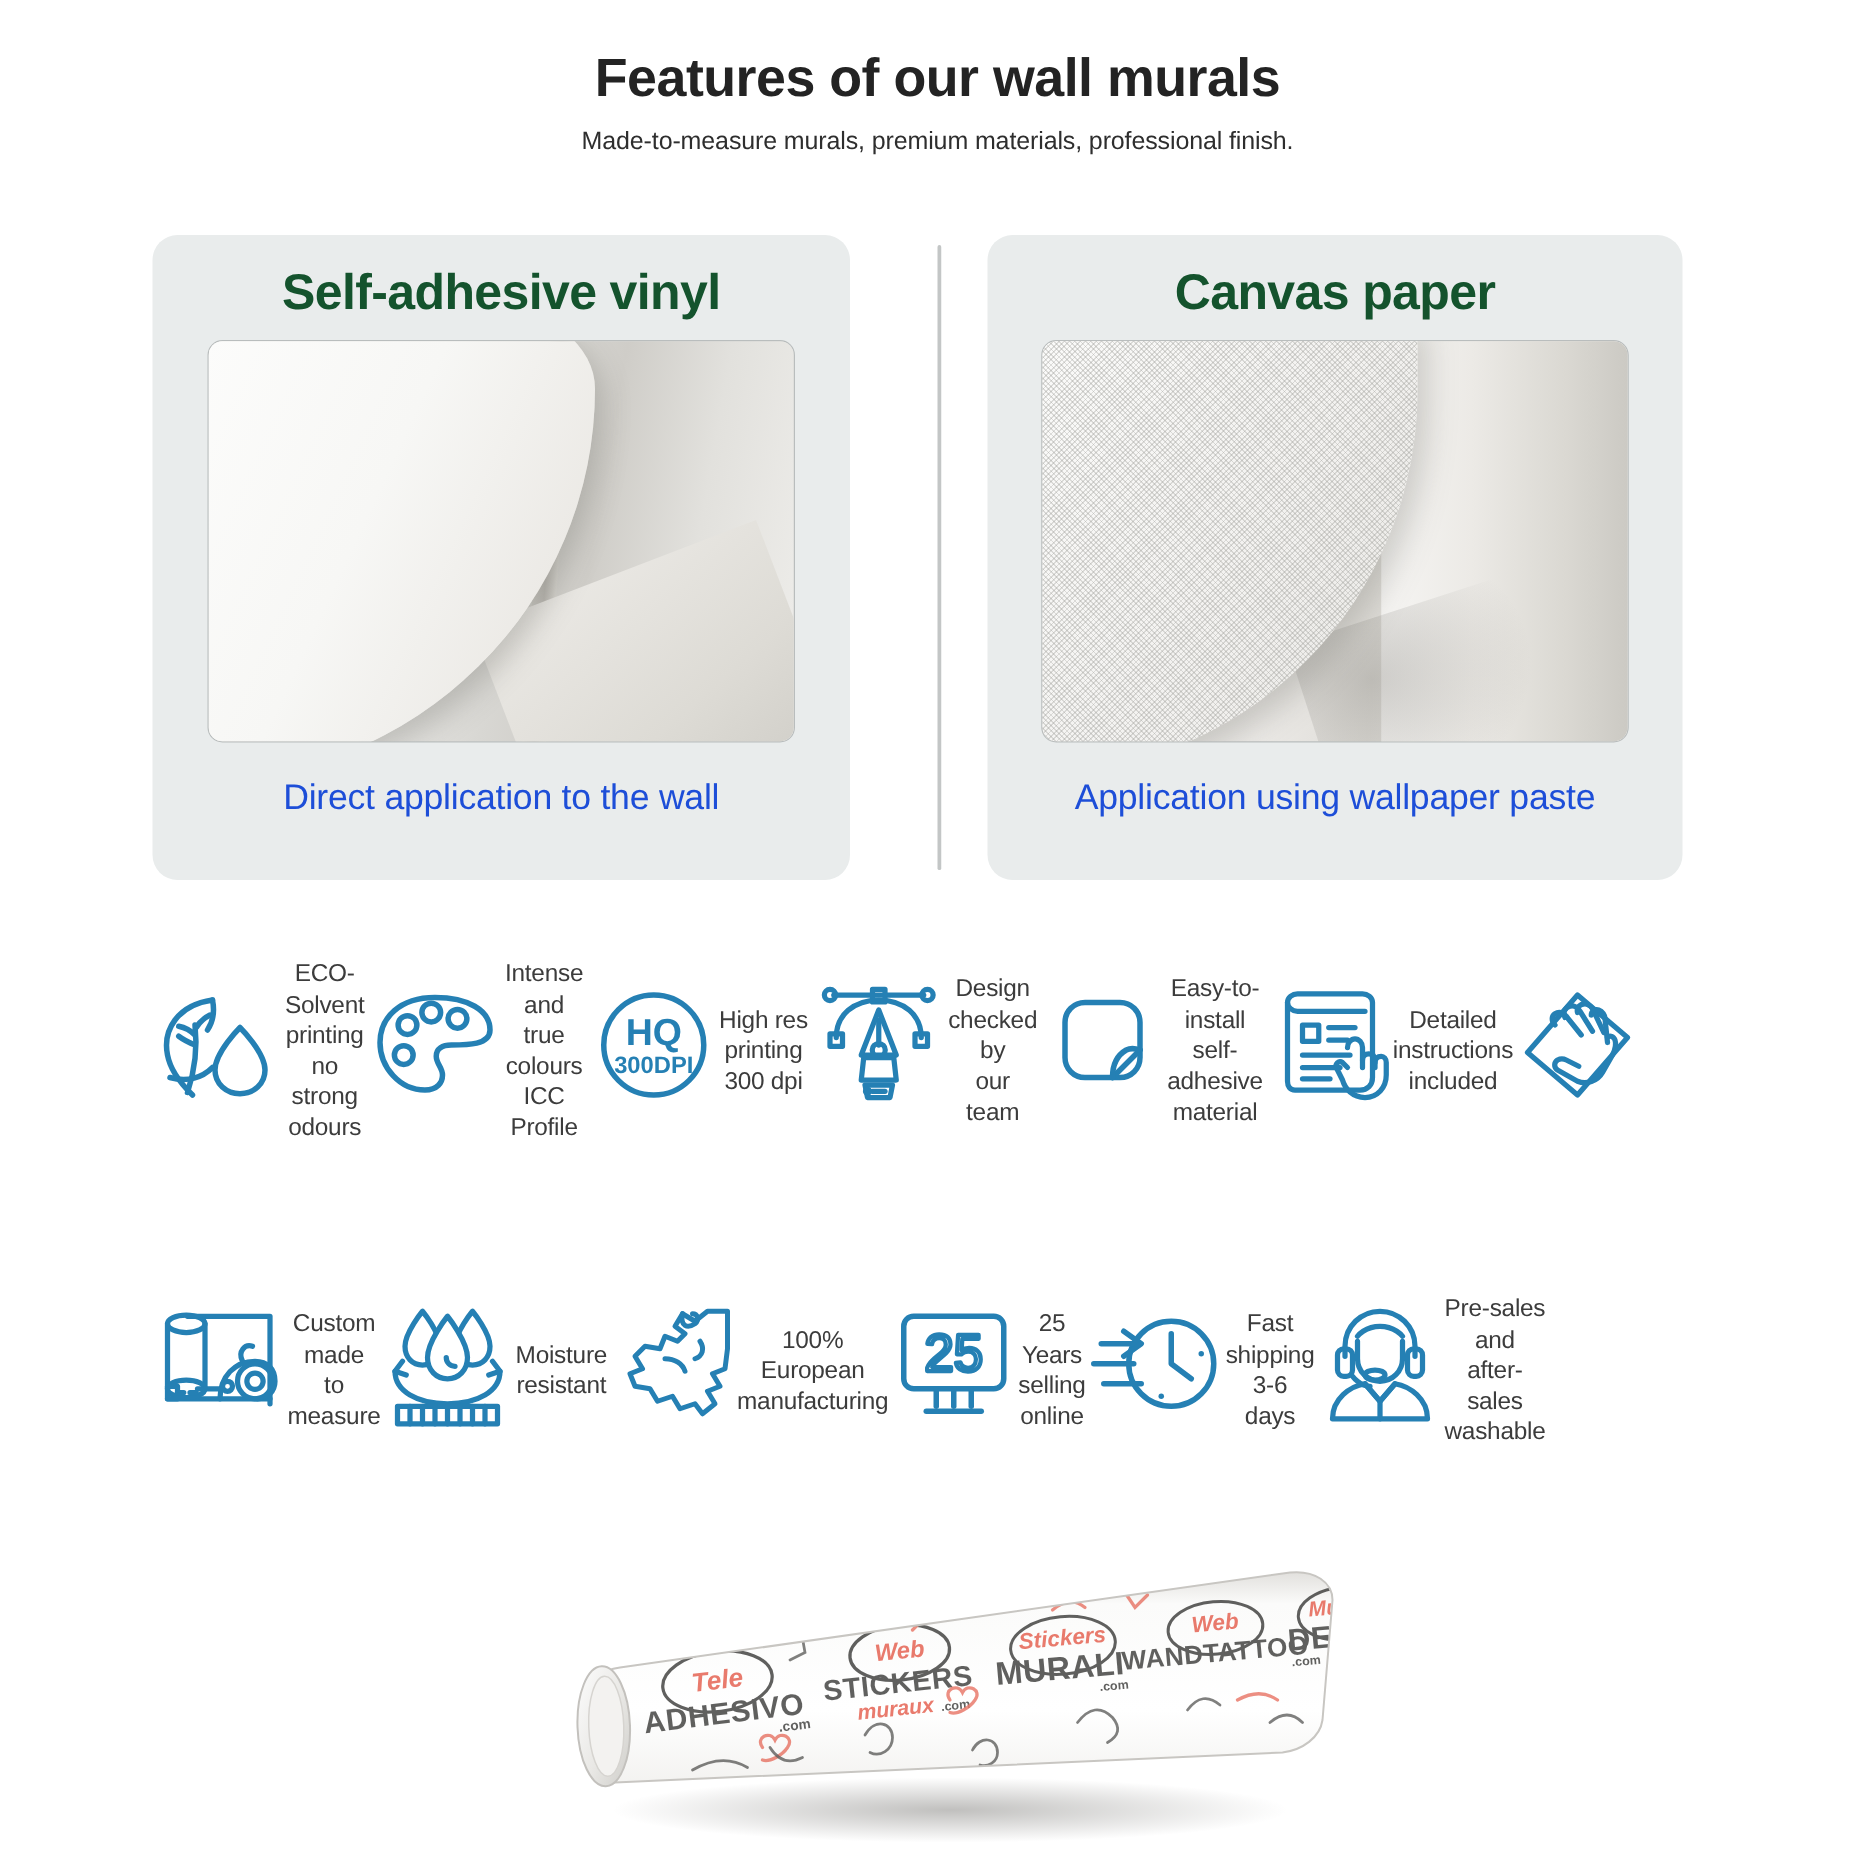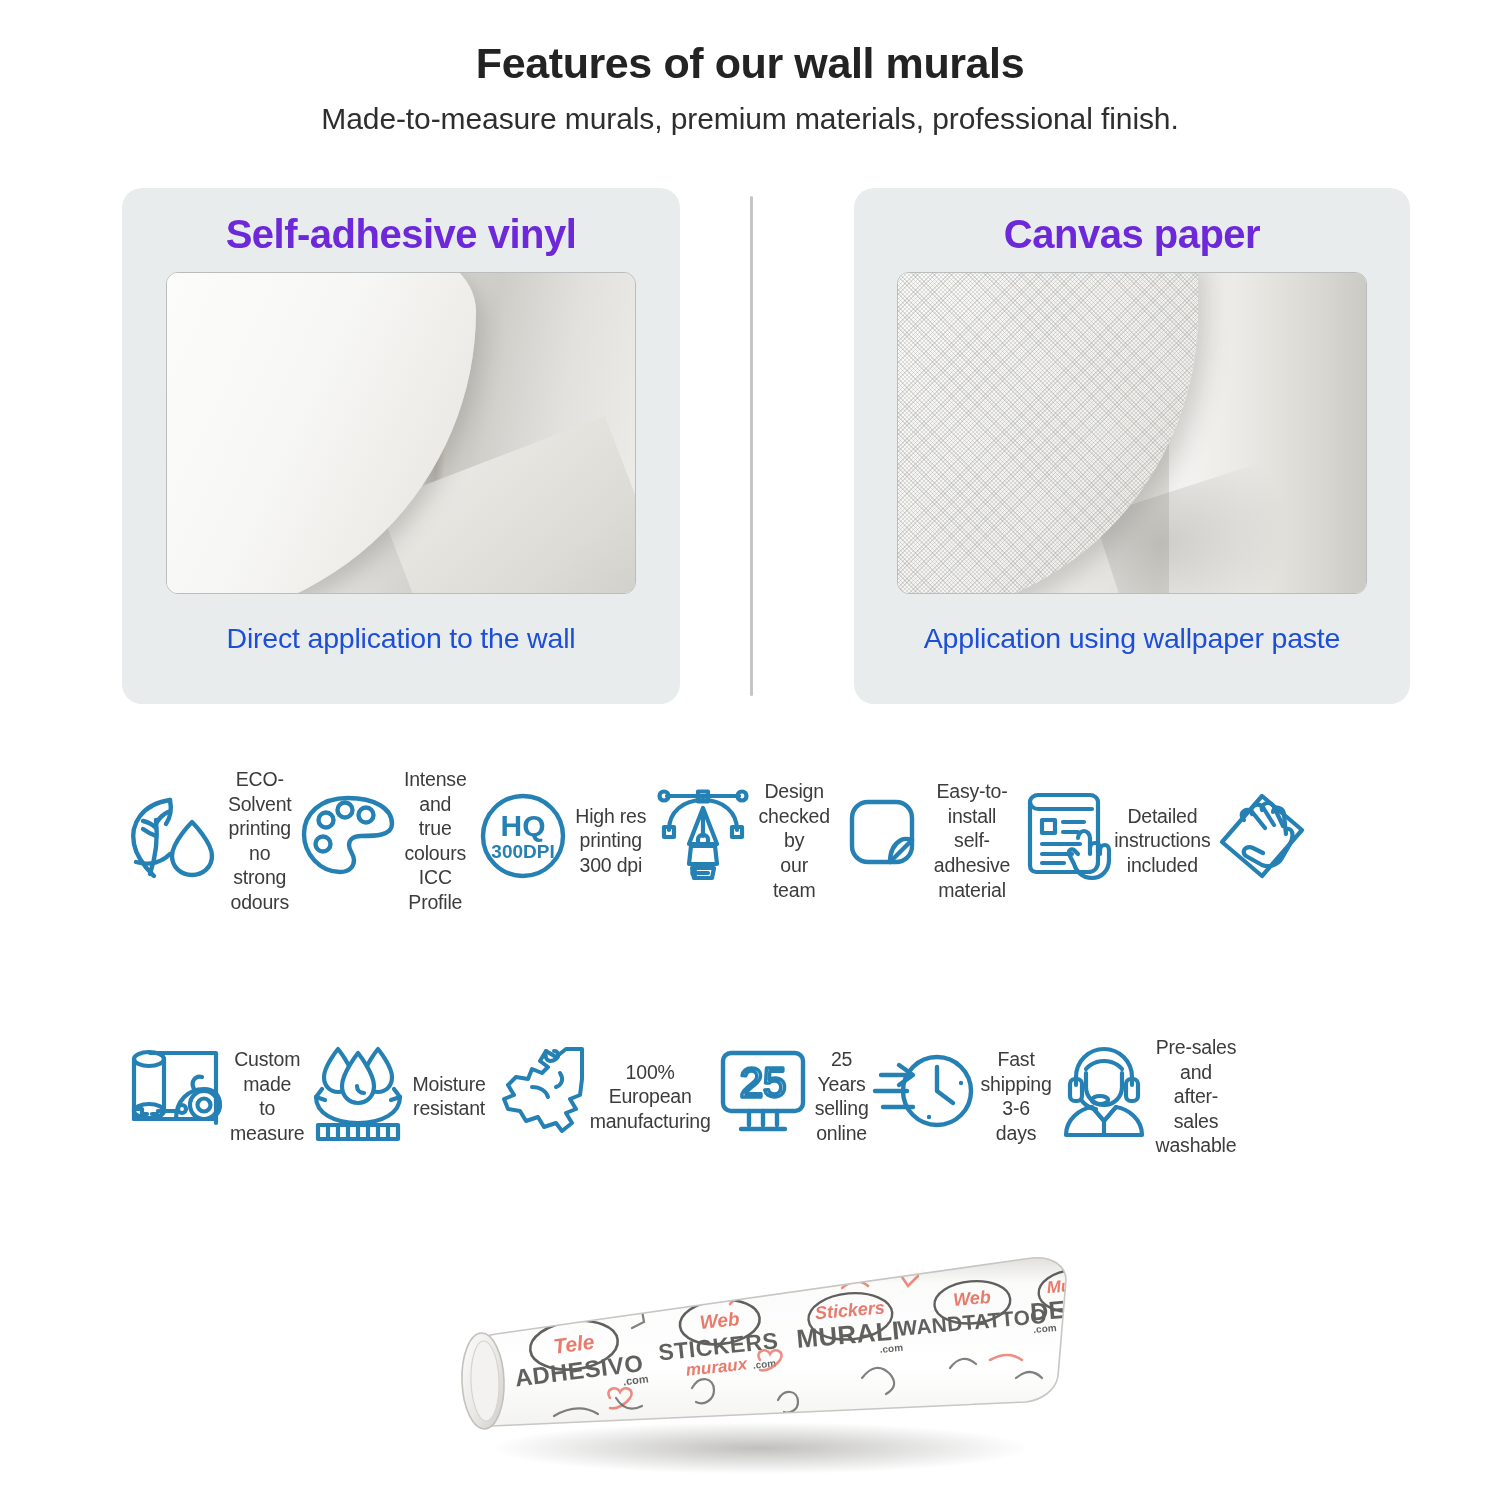--- a/index.html
+++ b/index.html
@@ -12,37 +12,37 @@
   .page { position: relative; width: 1500px; height: 1500px; background:#fff; }
 
   
   .header { position:absolute; left:0; top:38px; width:1500px; text-align:center; }
   .title {
     font-size: 43px; font-weight: 700; color:#232323;
     letter-spacing: -0.4px; line-height: 1.18;
   }
   .subtitle {
     margin-top: 13px;
-    font-size: 30px; font-weight: 400; color:#2e2e2e;
+    font-size: 20px; font-weight: 400; color:#2e2e2e;
     letter-spacing: -0.1px;
   }
 
   
   .cards { position:absolute; left:122px; top:188px; width:1256px; height:516px; }
   .card {
     position:absolute; top:0; height:516px;
     background:#e9ecec; border-radius:20px;
     display:flex; flex-direction:column; align-items:center;
   }
   .card.left  { left:0px;  width:558px; }
-  .card.right { left:732px; width:556px; }
+  .card.right { left:668px; width:556px; }
 
   .card-title {
     margin-top:22px;
-    font-size:40px; font-weight:700; color:#6d28d9;
+    font-size:40px; font-weight:700; color:#14532d;
     letter-spacing:-0.5px; line-height:1.2;
   }
   .photo-frame {
     margin-top:14px;
     width:470px; height:322px;
     border:1px solid #b9bdbd; border-radius:12px;
     overflow:hidden; position:relative;
     background:#dcdcda;
   }
   .card.right .photo-frame { width:470px; }

